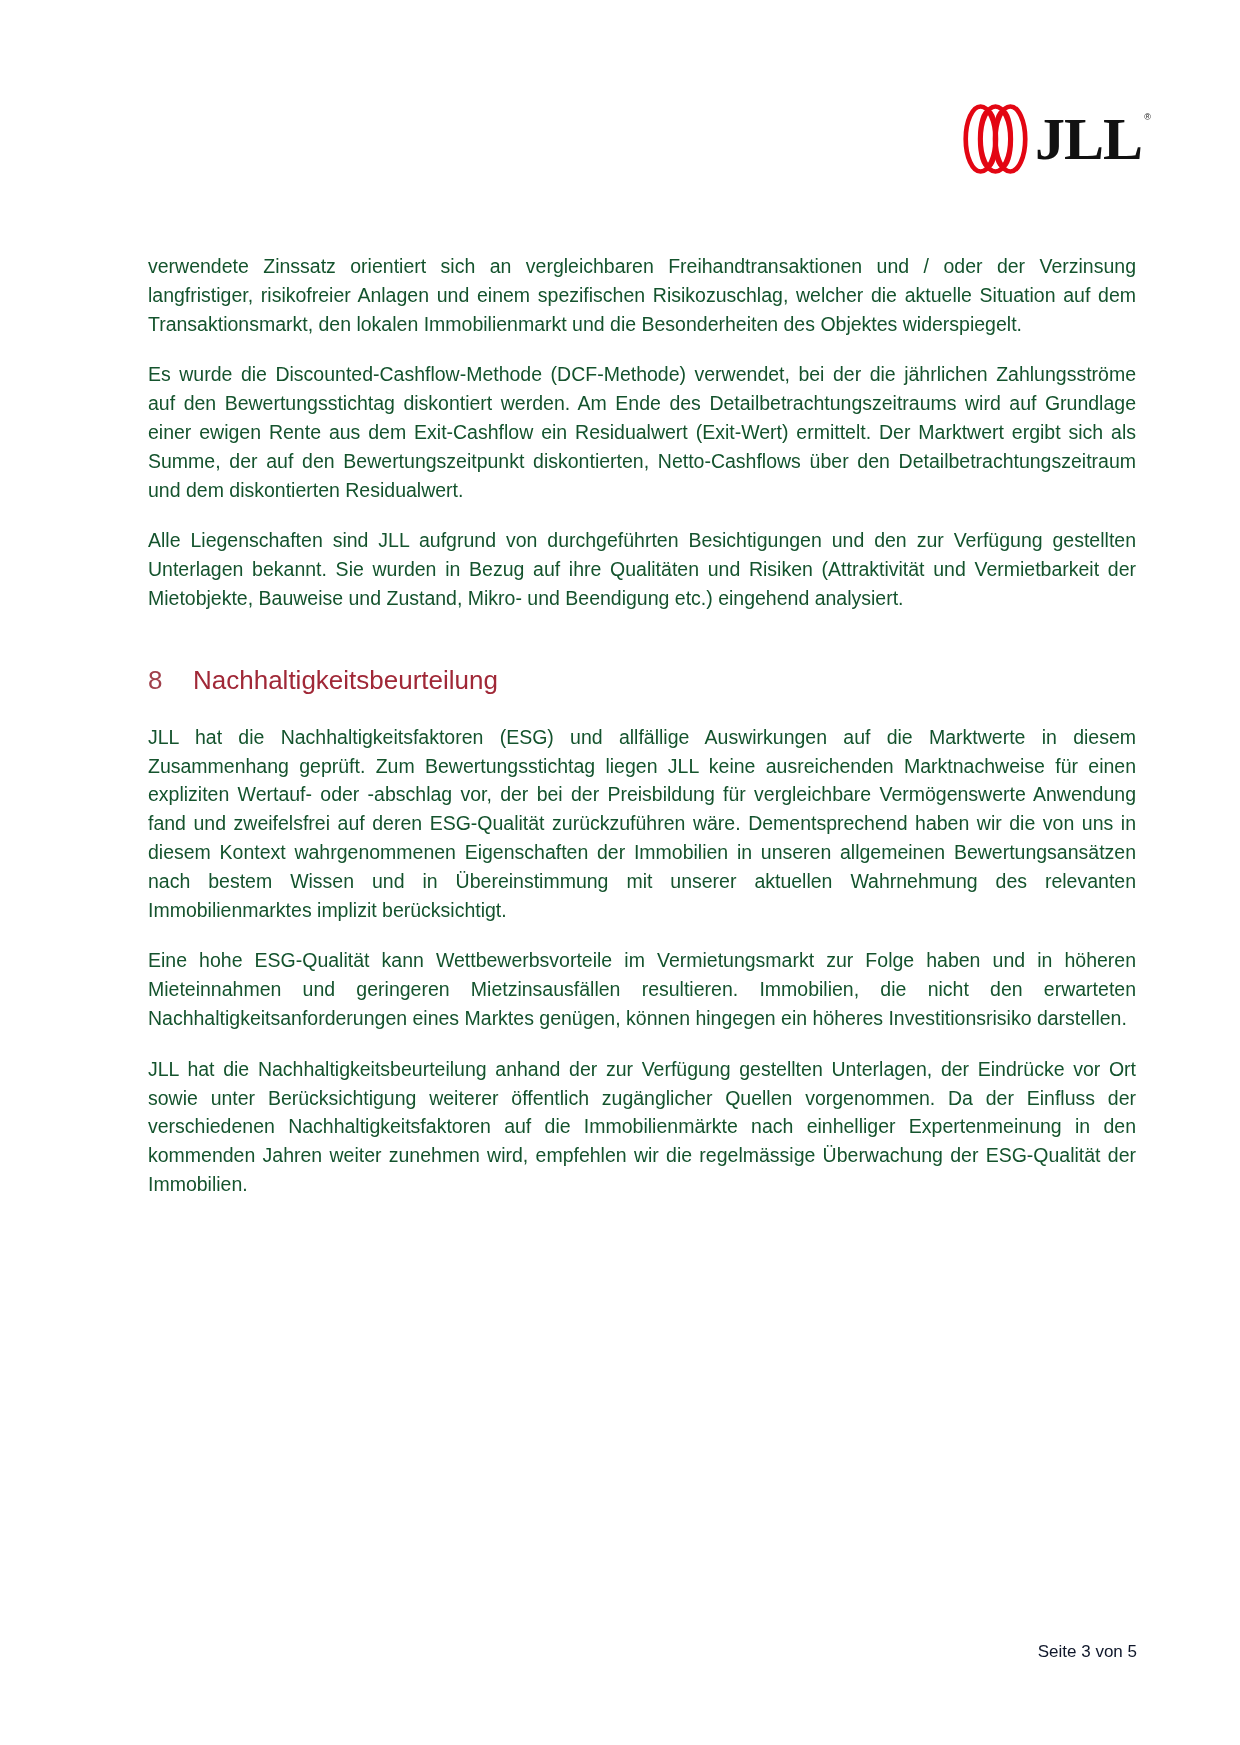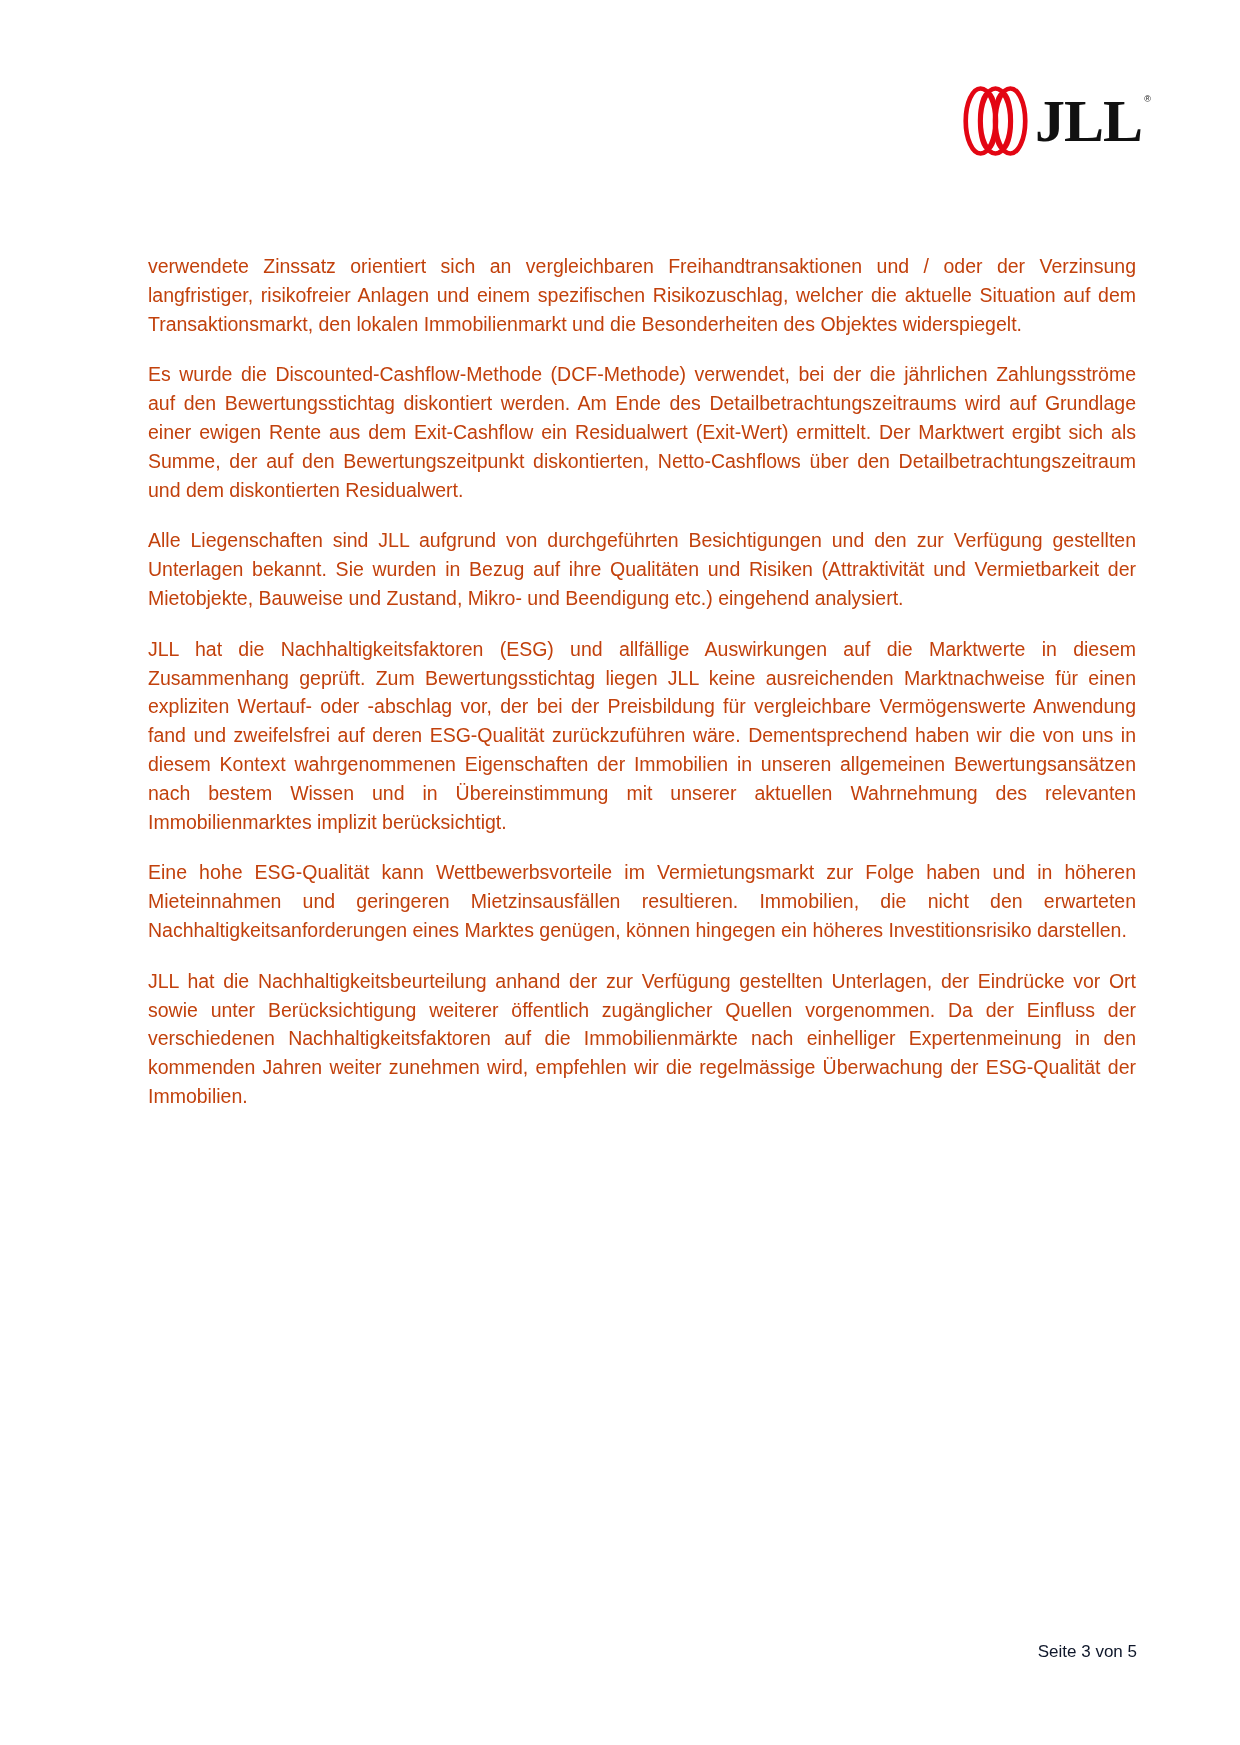--- a/index.html
+++ b/index.html
@@ -1,24 +1,24 @@
 <!DOCTYPE html>
 <html><head>
 <meta charset="utf-8">
 <style>
   html, body { margin: 0; padding: 0; background: #ffffff; }
   body { width: 1240px; height: 1745px; position: relative; overflow: hidden;
          font-family: "Liberation Sans", "DejaVu Sans", sans-serif; color: #222222; }
-  .logo { position: absolute; left: 962px; top: 80px; width: 180px; height: 82px; display: flex; align-items: center; }
+  .logo { position: absolute; left: 962px; top: 98px; width: 180px; height: 82px; display: flex; align-items: center; }
   .logo svg { display: block; }
   .logo .word { font-family: "Liberation Serif", "DejaVu Serif", serif; font-weight: bold; font-size: 60px;
                 color: #111111; letter-spacing: -1px; margin-left: 6px; line-height: 1; position: relative; }
   .logo .reg { font-size: 9px; position: absolute; top: 4px; right: -8px; font-family: "Liberation Sans", sans-serif; font-weight: normal; }
   .content { position: absolute; left: 148px; top: 252px; width: 988px; }
-  p { margin: 0 0 22px 0; font-size: 19.5px; line-height: 28.8px; text-align: justify; color: #c2410c; }
+  p { margin: 0 0 22px 0; font-size: 19.5px; line-height: 28.8px; text-align: justify; color: #14532d; }
   h2 { margin: 50px 0 26px 0; font-weight: normal; font-size: 26px; color: #a02837; line-height: 34px; }
   h2 .num { display: inline-block; width: 45px; color: #a0414c; }
   .footer { position: absolute; right: 103px; top: 1642px; font-size: 17px; color: #0f172a; }
 </style>
 </head>
 <body>
 
 <div class="logo">
   <svg width="72" height="78" viewBox="0 0 72 78">
     <g fill="none" stroke="#e30613" stroke-width="5">
@@ -36,18 +36,21 @@
     <span class="reg">®</span>
   </span>
 </div>
 
 <div class="content">
   <p>verwendete Zinssatz orientiert sich an vergleichbaren Freihandtransaktionen und / oder der Verzinsung langfristiger, risikofreier Anlagen und einem spezifischen Risikozuschlag, welcher die aktuelle Situation auf dem Transaktionsmarkt, den lokalen Immobilienmarkt und die Besonderheiten des Objektes widerspiegelt.</p>
   <p>Es wurde die Discounted-Cashflow-Methode (DCF-Methode) verwendet, bei der die jährlichen Zahlungsströme auf den Bewertungsstichtag diskontiert werden. Am Ende des Detailbetrachtungszeitraums wird auf Grundlage einer ewigen Rente aus dem Exit-Cashflow ein Residualwert (Exit-Wert) ermittelt. Der Marktwert ergibt sich als Summe, der auf den Bewertungszeitpunkt diskontierten, Netto-Cashflows über den Detailbetrachtungszeitraum und dem diskontierten Residualwert.</p>
 
   <p>Alle Liegenschaften sind JLL aufgrund von durchgeführten Besichtigungen und den zur Verfügung gestellten Unterlagen bekannt. Sie wurden in Bezug auf ihre Qualitäten und Risiken (Attraktivität und Vermietbarkeit der Mietobjekte, Bauweise und Zustand, Mikro- und Beendigung etc.) eingehend analysiert.</p>
 
+  <h2>
+    <span class="num">8</span><span>Nachhaltigkeitsbeurteilung</span>
+  </h2>
   <p>JLL hat die Nachhaltigkeitsfaktoren (ESG) und allfällige Auswirkungen auf die Marktwerte in diesem Zusammenhang geprüft. Zum Bewertungsstichtag liegen JLL keine ausreichenden Marktnachweise für einen expliziten Wertauf- oder -abschlag vor, der bei der Preisbildung für vergleichbare Vermögenswerte Anwendung fand und zweifelsfrei auf deren ESG-Qualität zurückzuführen wäre. Dementsprechend haben wir die von uns in diesem Kontext wahrgenommenen Eigenschaften der Immobilien in unseren allgemeinen Bewertungsansätzen nach bestem Wissen und in Übereinstimmung mit unserer aktuellen Wahrnehmung des relevanten Immobilienmarktes implizit berücksichtigt.</p>
   <p>Eine hohe ESG-Qualität kann Wettbewerbsvorteile im Vermietungsmarkt zur Folge haben und in höheren Mieteinnahmen und geringeren Mietzinsausfällen resultieren. Immobilien, die nicht den erwarteten Nachhaltigkeitsanforderungen eines Marktes genügen, können hingegen ein höheres Investitionsrisiko darstellen.</p>
   <p>JLL hat die Nachhaltigkeitsbeurteilung anhand der zur Verfügung gestellten Unterlagen, der Eindrücke vor Ort sowie unter Berücksichtigung weiterer öffentlich zugänglicher Quellen vorgenommen. Da der Einfluss der verschiedenen Nachhaltigkeitsfaktoren auf die Immobilienmärkte nach einhelliger Expertenmeinung in den kommenden Jahren weiter zunehmen wird, empfehlen wir die regelmässige Überwachung der ESG-Qualität der Immobilien.</p>
 </div>
 
 <div class="footer">Seite 3 von 5</div>
 
 </body></html>

